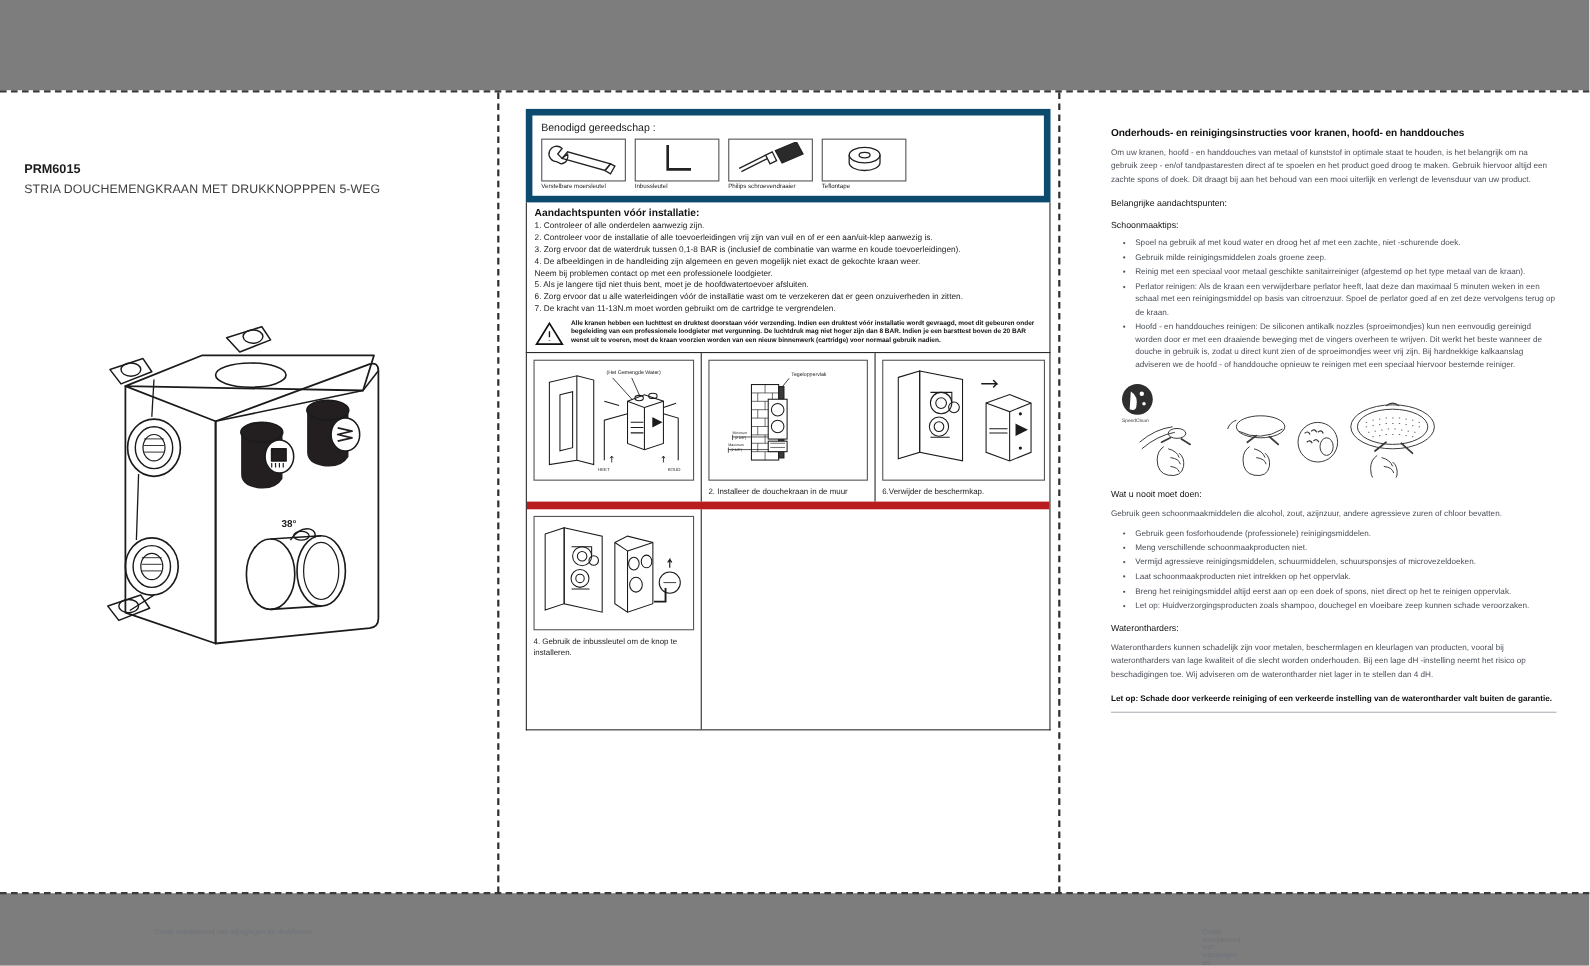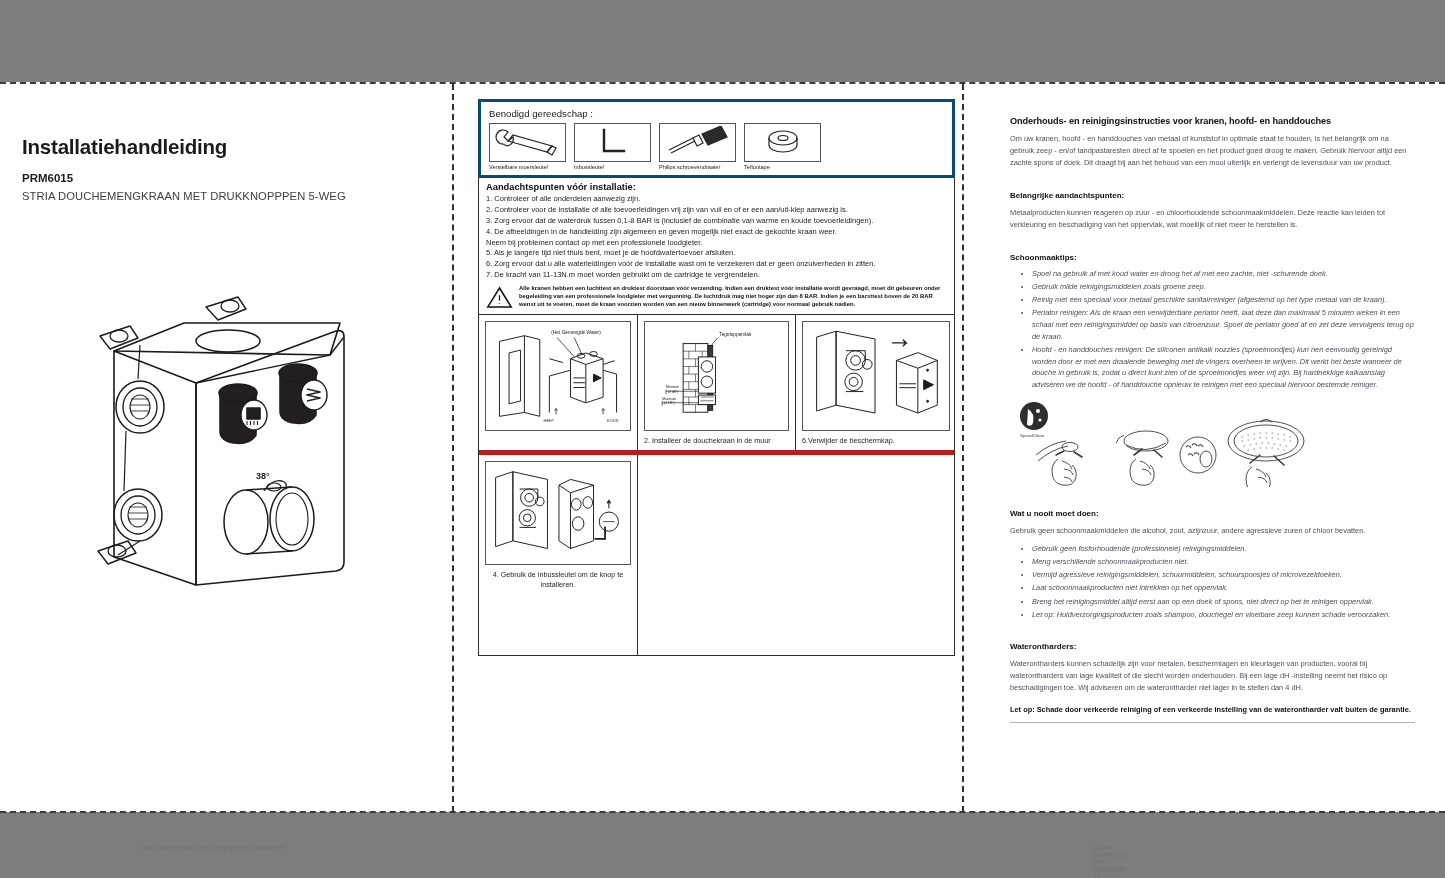--- a/index.html
+++ b/index.html
@@ -32,50 +32,50 @@
   .title-block { position: absolute; left: 22px; top: 51px; width: 400px; }
   .main-title { font-size: 20.5px; font-weight: bold; color: #1b1b1b; letter-spacing: -0.2px; }
   .model-code { font-size: 11.5px; font-weight: bold; color: #1b1b1b; margin-top: 13px; }
   .model-desc { font-size: 11.2px; color: #3d3d3d; margin-top: 6px; letter-spacing: .1px;}
 
   .product-art { position: absolute; left: 78px; top: 195px; width: 300px; height: 330px; }
 
   
   .mid-inner { position: absolute; left: 10px; top: 15px; width: 477px; }
 
-  .tools-box { border: 3px solid #0c4a6e; padding: 6px 8px 5px 8px; }
+  .tools-box { border: 6px solid #0c4a6e; padding: 6px 8px 5px 8px; }
   .tools-title { font-size: 9.6px; color: #222; margin-bottom: 4px; }
   .tools-row { display: flex; gap: 8px; }
   .tool { width: 77px; }
   .tool-img { border: 1px solid #555; height: 39px; display:flex; align-items:center; justify-content:center; }
   .tool-cap { font-size: 5.6px; color: #222; margin-top: 2px; text-align: left; letter-spacing: 0; }
 
   .attn-box { border: 1px solid #2b2b2b; border-top: none; padding: 4px 7px 5px 7px; }
   .attn-title { font-size: 9.3px; font-weight: bold; color: #111; margin-bottom: 2px; }
   .attn-line { font-size: 7.5px; color: #1d1d1d; line-height: 1.45; }
 
   .warn { display: flex; gap: 6px; margin-top: 4px; align-items: flex-start; }
   .warn-txt { font-size: 5.9px; font-weight: bold; color: #111; line-height: 1.32; }
 
   .steps { border: 1px solid #2b2b2b; border-top: none; }
   .steps-row { display: flex; }
   .step-cell { border-right: 1px solid #2b2b2b; padding: 6px 6px 4px 6px; }
   .step-cell:last-child { border-right: none; }
   .step-figure { border: 1px solid #555; background:#fff; display:flex; align-items:center; justify-content:center; }
   .step-cap { font-size: 7.2px; color: #1d1d1d; line-height: 1.4; margin-top: 5px; }
-  .row2 { border-top: 5px solid #b91c1c; text-align: center; }
+  .row2 { border-top: 7px solid #b91c1c; }
   .empty-cell { flex: 1; }
 
   
   .right-inner { position: absolute; left: 30px; top: 32px; width: 405px; }
   .r-h1 { font-size: 9.2px; font-weight: bold; color: #111; letter-spacing: -.1px; }
-  .r-h2 { font-size: 8px; font-weight: bold; color: #111; margin-top: 22px; }
+  .r-h2 { font-size: 8px; font-weight: normal; color: #111; margin-top: 11px; }
   .r-p  { font-size: 7.4px; color: #4a4f57; line-height: 1.62; margin-top: 7px; }
   .r-ul { margin-top: 6px; padding-left: 22px; }
-  .r-ul li { font-size: 7.4px; color: #4a4f57; line-height: 1.58; margin-bottom: 1.5px; font-style: italic; }
+  .r-ul li { font-size: 7.4px; color: #4a4f57; line-height: 1.58; margin-bottom: 1.5px; }
   .r-note { font-size: 7.4px; font-weight: bold; color: #111; line-height: 1.6; margin-top: 10px; }
   .r-rule { border-bottom: 1px solid #aeb2b8; margin-top: 6px; }
   .shower-art { margin-top: 10px; height: 86px; }
 
   
   .footer { position: absolute; top: 760px; font-size: 6.6px; color: #6d727a; }
   .footer.f1 { left: 140px; }
   .footer.f2 { left: 625px; }
 
   svg { display: block; }
@@ -87,21 +87,20 @@
 
   <div class="gray-bar top"></div>
   <div class="gray-bar bottom"></div>
   <div class="hdash t"></div>
   <div class="hdash b"></div>
   <div class="vdash" style="left:452px"></div>
   <div class="vdash" style="left:962px"></div>
 
   <div class="col col-left">
     <div class="title-block">
-      <div class="main-title">Installatiehandleiding</div>
       <div class="model-code">PRM6015</div>
       <div class="model-desc">STRIA DOUCHEMENGKRAAN MET DRUKKNOPPPEN 5-WEG</div>
     </div>
 
     <div class="product-art">
       <svg viewBox="0 0 300 330" width="300" height="330" fill="none" stroke="#1b1b1b" stroke-width="1.6" stroke-linejoin="round">
 
         <path d="M128 28 L160 18 L168 30 L140 41 Z" stroke-width="1.4"></path>
         <ellipse cx="152" cy="27" rx="9" ry="6" stroke-width="1.3"></ellipse>
         <path d="M22 57 L52 47 L60 59 L32 70 Z" stroke-width="1.4"></path>
@@ -360,21 +359,20 @@
     </div>
     <div class="footer f2">Onder voorbehoud van wijzigingen en drukfouten.</div>
   </div>
 
   <div class="col col-right">
     <div class="right-inner">
       <div class="r-h1">Onderhouds- en reinigingsinstructies voor kranen, hoofd- en handdouches</div>
       <div class="r-p">Om uw kranen, hoofd - en handdouches van metaal of kunststof in optimale staat te houden, is het belangrijk om na gebruik zeep - en/of tandpastaresten direct af te   spoelen en het product goed droog te maken. Gebruik hiervoor altijd een zachte spons of doek. Dit draagt bij aan het behoud van een mooi uiterlijk en verlengt de levensduur van uw product.</div>
 
       <div class="r-h2">Belangrijke aandachtspunten:</div>
-      <div class="r-p">Metaalproducten kunnen reageren op zuur  - en chloorhoudende schoonmaakmiddelen. Deze reactie kan leiden tot verkleuring en beschadiging van het oppervlak, wat moeilijk of niet meer te herstellen is.</div>
 
       <div class="r-h2">Schoonmaaktips:</div>
       <ul class="r-ul">
         <li>Spoel na gebruik af met koud water en droog het af met een zachte, niet   -schurende doek.</li>
         <li>Gebruik milde reinigingsmiddelen zoals groene zeep.</li>
         <li>Reinig met een speciaal voor metaal geschikte sanitairreiniger (afgestemd op het type metaal van de kraan).</li>
         <li>Perlator reinigen: Als de kraan een verwijderbare perlator heeft, laat deze dan maximaal 5 minuten weken in een schaal met een reinigingsmiddel op basis van citroenzuur. Spoel de perlator goed af en zet deze vervolgens terug op de kraan.</li>
         <li>Hoofd - en handdouches reinigen:  De siliconen antikalk nozzles (sproeimondjes) kun   nen eenvoudig gereinigd worden  door er met een draaiende beweging met de vingers overheen te wrijven. Dit werkt het beste wanneer de douche in gebruik is, zodat u direct kunt zien of de sproeimondjes weer vrij zijn. Bij hardnekkige kalkaanslag adviseren we de hoofd    - of handdouche opnieuw te reinigen met een speciaal hiervoor bestemde reiniger.</li>
       </ul>
 

